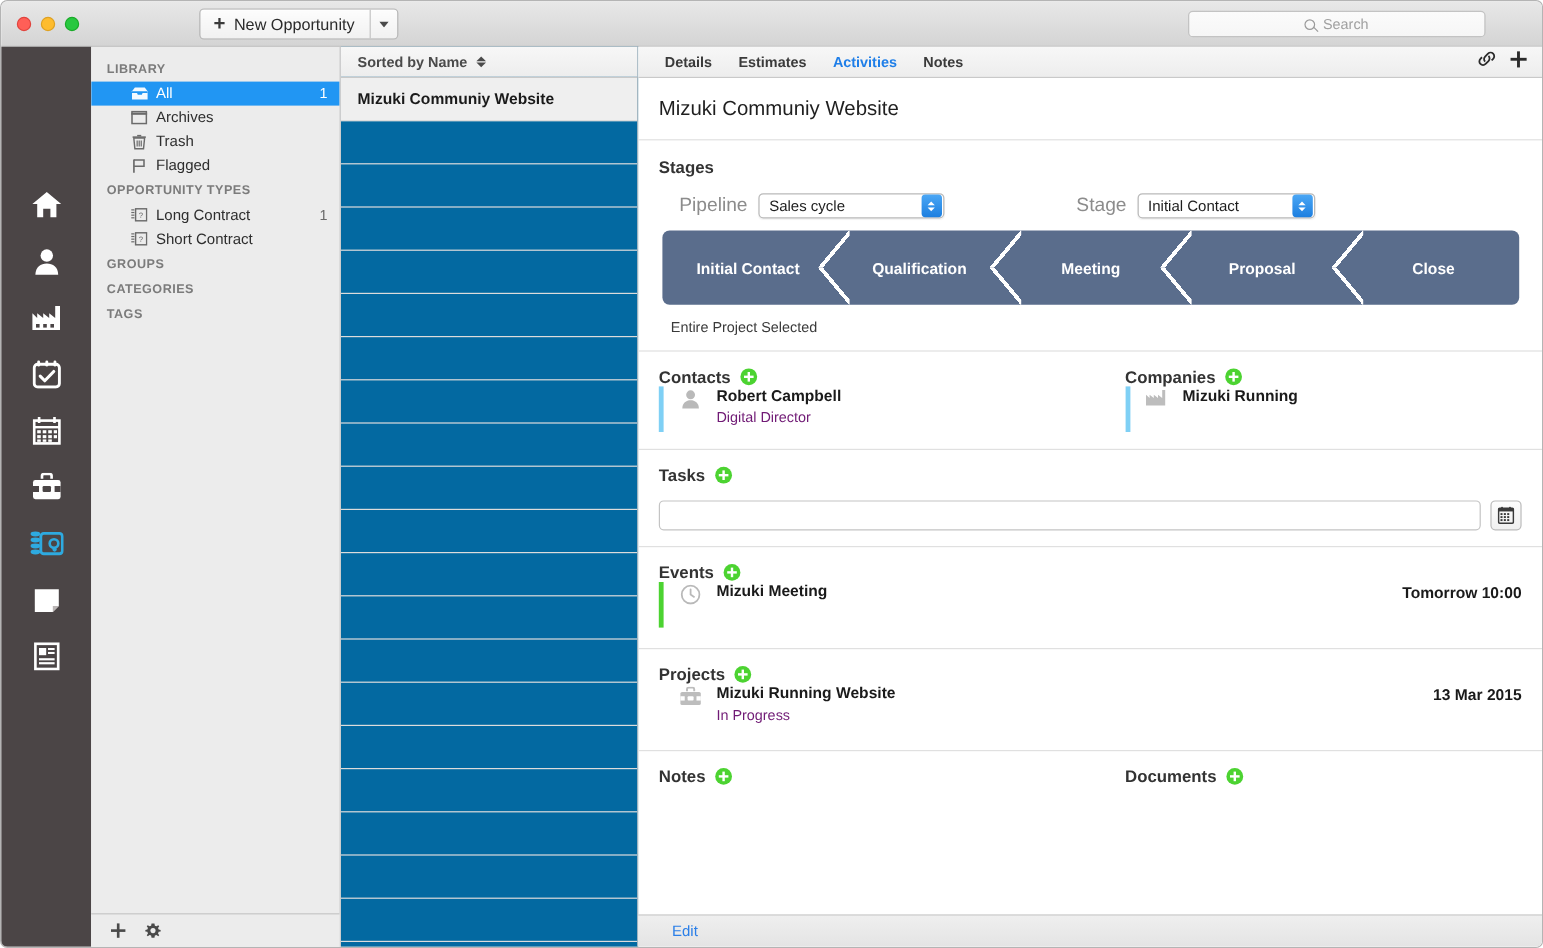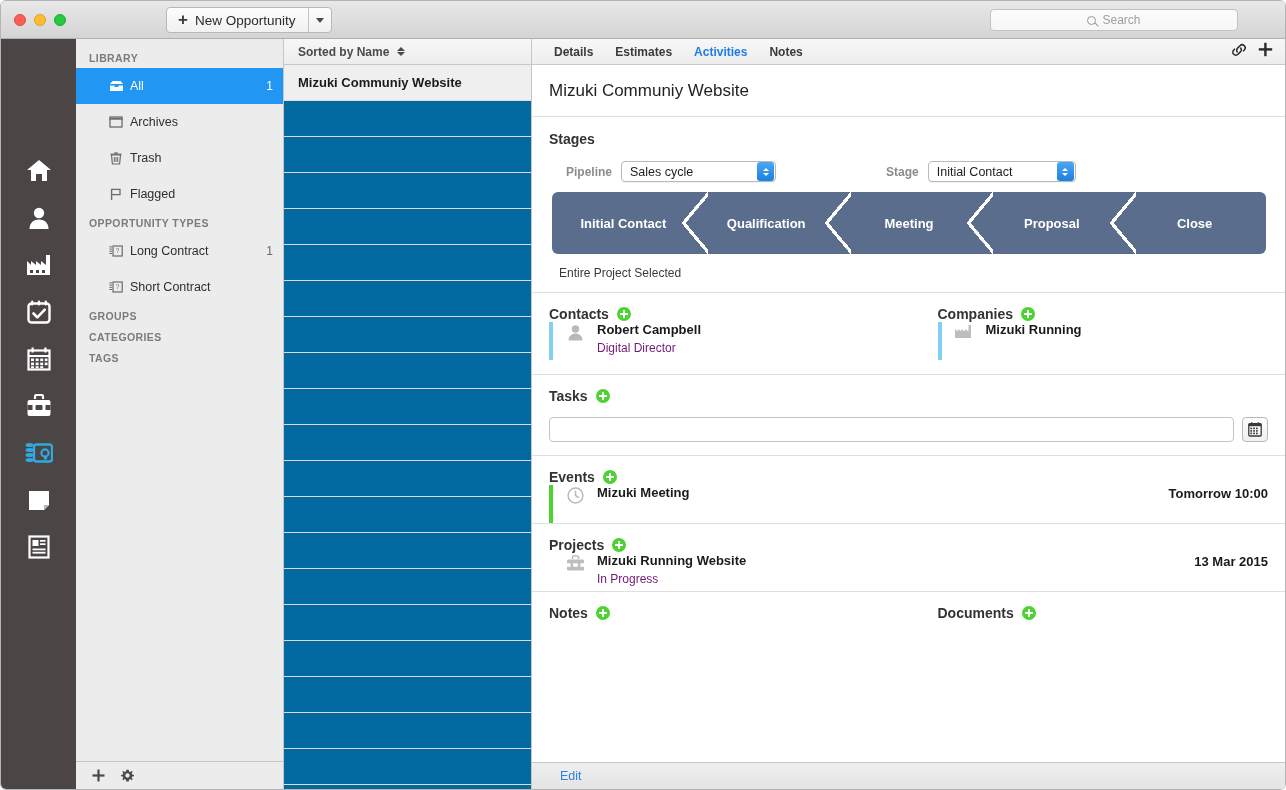--- a/index.html
+++ b/index.html
@@ -93,21 +93,21 @@
     border-right: 1px solid #c6c6c6;
     position: relative;
     display: flex; flex-direction: column;
   }
   .sl-scroll { flex: 1; overflow: hidden; padding-top: 8px; }
   .sl-header {
     font-size: 10.5px; font-weight: bold; letter-spacing: .4px;
     color: #7b7b7b; padding: 5px 0 4px 13px; text-transform: uppercase;
   }
   .sl-row {
-    height: 36px; display: flex; align-items: center;
+    height: 20px; display: flex; align-items: center;
     padding: 0 10px 0 32px; font-size: 12.5px; color: #2e2e2e;
     position: relative; cursor: default;
   }
   .sl-row .sl-icon { position: absolute; left: 32px; width: 16px; display:flex; align-items:center; justify-content:center;}
   .sl-row .sl-label { margin-left: 22px; flex: 1; }
   .sl-row .sl-count { font-size: 12px; color: #6a6a6a; }
   .sl-row.selected { background: #2196f3; color: #fff; }
   .sl-row.selected .sl-count { color: #fff; }
 
   .sl-bottom {
@@ -184,21 +184,21 @@
   }
   .addbtn::before, .addbtn::after {
     content: ""; position: absolute; background: #fff;
   }
   .addbtn::before { left: 3px; right: 3px; top: 6.2px; height: 1.8px; }
   .addbtn::after  { top: 3px; bottom: 3px; left: 6.1px; width: 1.8px; }
 
   
   .sec-stages { padding-top: 14px; padding-bottom: 12px; }
   .pipeline-row { display: flex; align-items: center; margin: 14px 0 10px 17px; }
-  .fld-label { font-size: 12px; color: #8c8c8c; margin-right: 9px; font-weight: bold; }
+  .fld-label { font-size: 16px; color: #8c8c8c; margin-right: 9px; }
   .popup {
     height: 21px; min-width: 130px;
     background: #fff; border: 1px solid #b9b9b9; border-radius: 4px;
     display: flex; align-items: center;
     font-size: 12.5px; color: #1d1d1d;
     padding-left: 8px; padding-right: 0; cursor: default;
     box-shadow: 0 1px 1px rgba(0,0,0,.05);
   }
   .popup .pv { flex: 1; }
   .popup .stepper {
@@ -254,21 +254,21 @@
     background: #fff; font-size: 12.5px; padding: 0 7px; color: #1a1a1a;
     font-family: "Liberation Sans", sans-serif; outline: none;
   }
   .calbtn {
     width: 26px; height: 25px; flex: none;
     border: 1px solid #b9b9b9; border-radius: 4px;
     background: linear-gradient(to bottom,#fdfdfd,#f0f0f0);
     display: flex; align-items: center; justify-content: center; cursor: default;
   }
 
-  .sec-flat { padding-top: 13px; padding-bottom: 0; }
+  .sec-flat { padding-top: 13px; padding-bottom: 17px; }
   .sec-notes { display: flex; padding-top: 13px; padding-bottom: 14px; }
 
   .editbar {
     height: 27px; flex: none;
     background: linear-gradient(to bottom,#efefef,#e4e4e4);
     border-top: 1px solid #c6c6c6;
     display: flex; align-items: center; padding-left: 28px;
   }
   .editlink { font-size: 12.5px; color: #2b7fe8; cursor: default; }
 </style>

